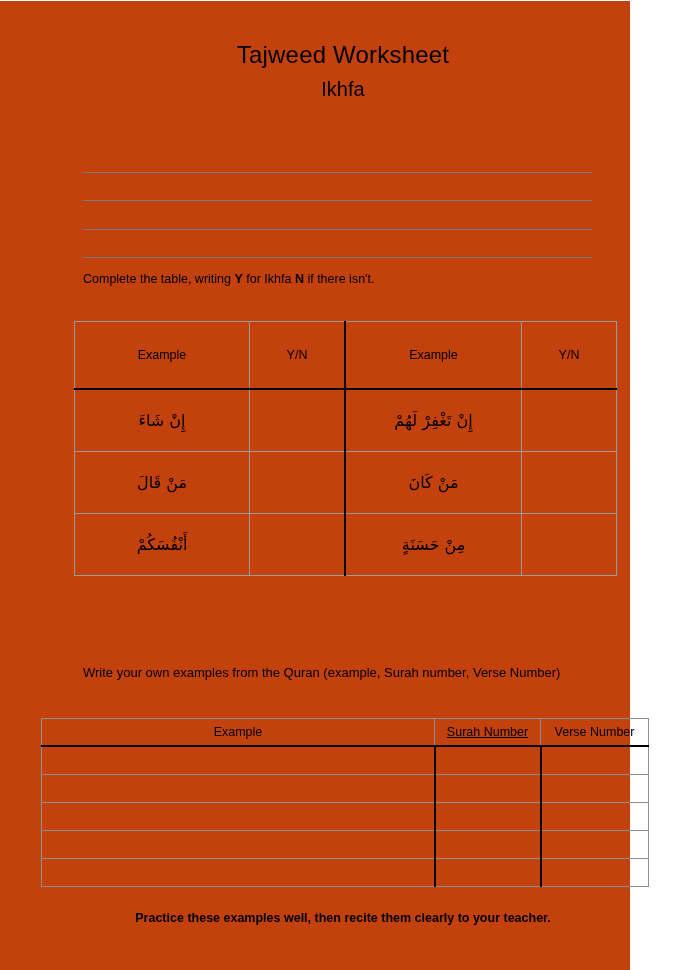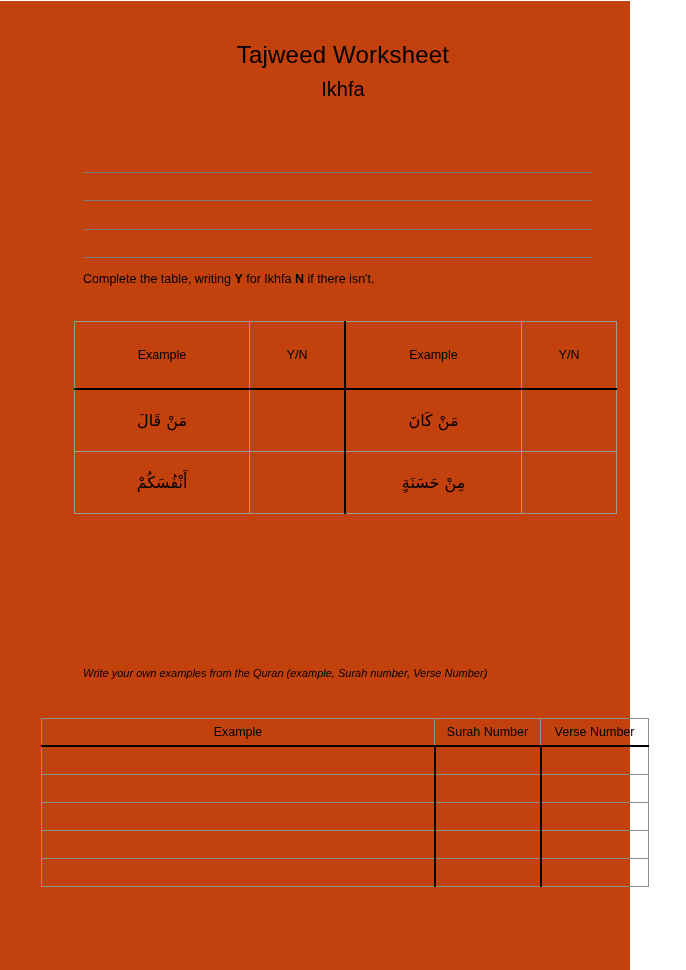--- a/index.html
+++ b/index.html
@@ -55,24 +55,23 @@
     position: absolute;
     left: 83px; top: 270px;
     font-size: 12.5px;
     line-height: 16px;
     white-space: nowrap;
     text-align: center;
   }
   .prompt3 {
     position: absolute;
     left: 83px; top: 664px;
-    font-size: 11px;
+    font-size: 13px;
     line-height: 16px;
     white-space: nowrap;
-    font-style: italic;
   }
   .prompt2 b { font-weight: bold; }
 
   .answer-lines {
     position: absolute;
     left: 83px; top: 144px;
     width: 509px;
   }
   .answer-line {
     height: 27.2px;
@@ -129,21 +128,21 @@
     text-align: center;
     vertical-align: middle;
     padding: 0;
     font-size: 12.5px;
   }
   .table-quran tr.head td {
     height: 26px;
     border-bottom: 2px solid #000000;
   }
   .table-quran td.q-ex { width: 392px; }
-  .table-quran td.q-su { width: 105px; }
+  .table-quran td.q-su { width: 105px; text-decoration: underline; }
   .table-quran td.q-ve { width: 107px; }
   .table-quran tr.body td.q-ex { border-right: 2px solid #000000; }
   .table-quran tr.body td.q-su { border-right: 2px solid #000000; }
 
   
   .footer {
     position: absolute;
     left: 0; top: 909px;
     width: 686px;
     text-align: center;
@@ -172,20 +171,26 @@
 
   <table class="table-main">
     <tbody>
         <tr class="head">
       <td class="c-ex">Example</td>
       <td class="c-yn">Y/N</td>
       <td class="c-ex2">Example</td>
       <td class="c-yn2">Y/N</td>
     </tr>
     <tr>
+      <td class="c-ex arabic">إِنْ شَاءَ</td>
+      <td class="c-yn"></td>
+      <td class="c-ex2 arabic">إِنْ تَغْفِرْ لَهُمْ</td>
+      <td class="c-yn2"></td>
+    </tr>
+    <tr>
       <td class="c-ex arabic">مَنْ قَالَ</td>
       <td class="c-yn"></td>
       <td class="c-ex2 arabic">مَنْ كَانَ</td>
       <td class="c-yn2"></td>
     </tr>
     <tr>
       <td class="c-ex arabic">أَنْفُسَكُمْ</td>
       <td class="c-yn"></td>
       <td class="c-ex2 arabic">مِنْ حَسَنَةٍ</td>
       <td class="c-yn2"></td>
@@ -223,14 +228,15 @@
       <td class="q-ve"></td>
     </tr>
     <tr class="body">
       <td class="q-ex"></td>
       <td class="q-su"></td>
       <td class="q-ve"></td>
     </tr>
   </tbody>
     </table>
 
+  <div class="footer">Practice these examples well, then recite them clearly to your teacher.</div>
 
 </div>
 
 </body></html>

